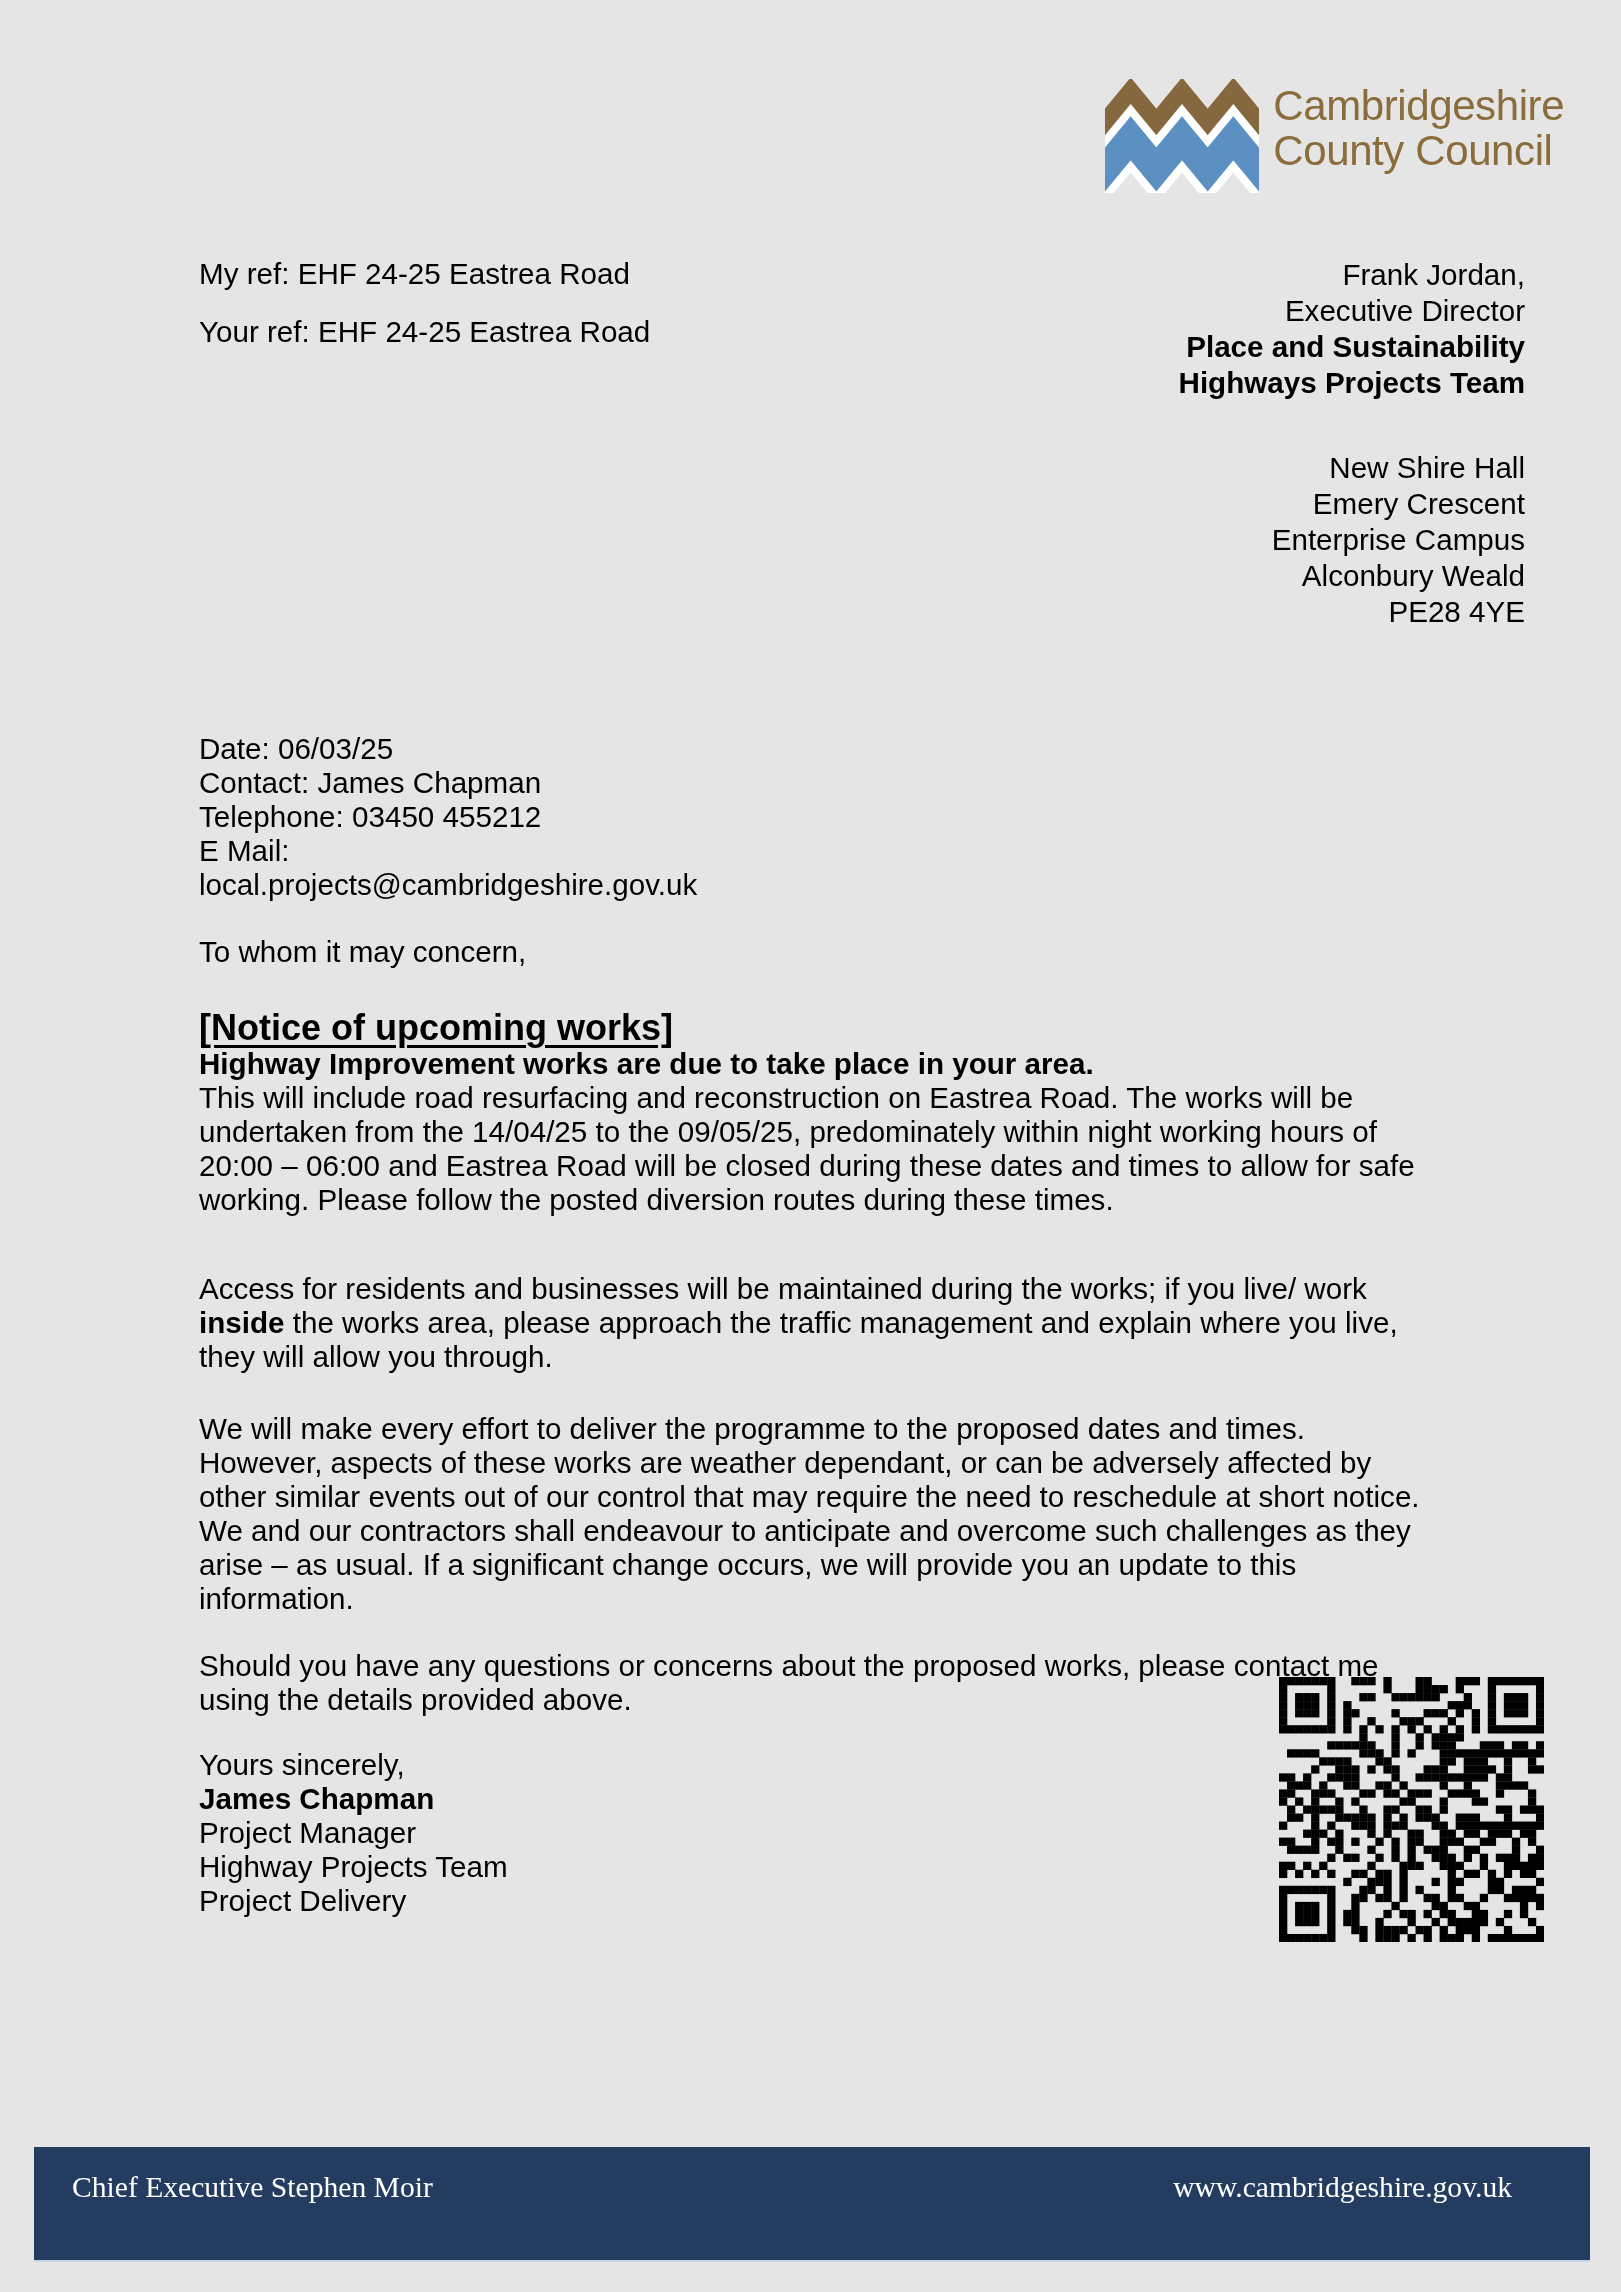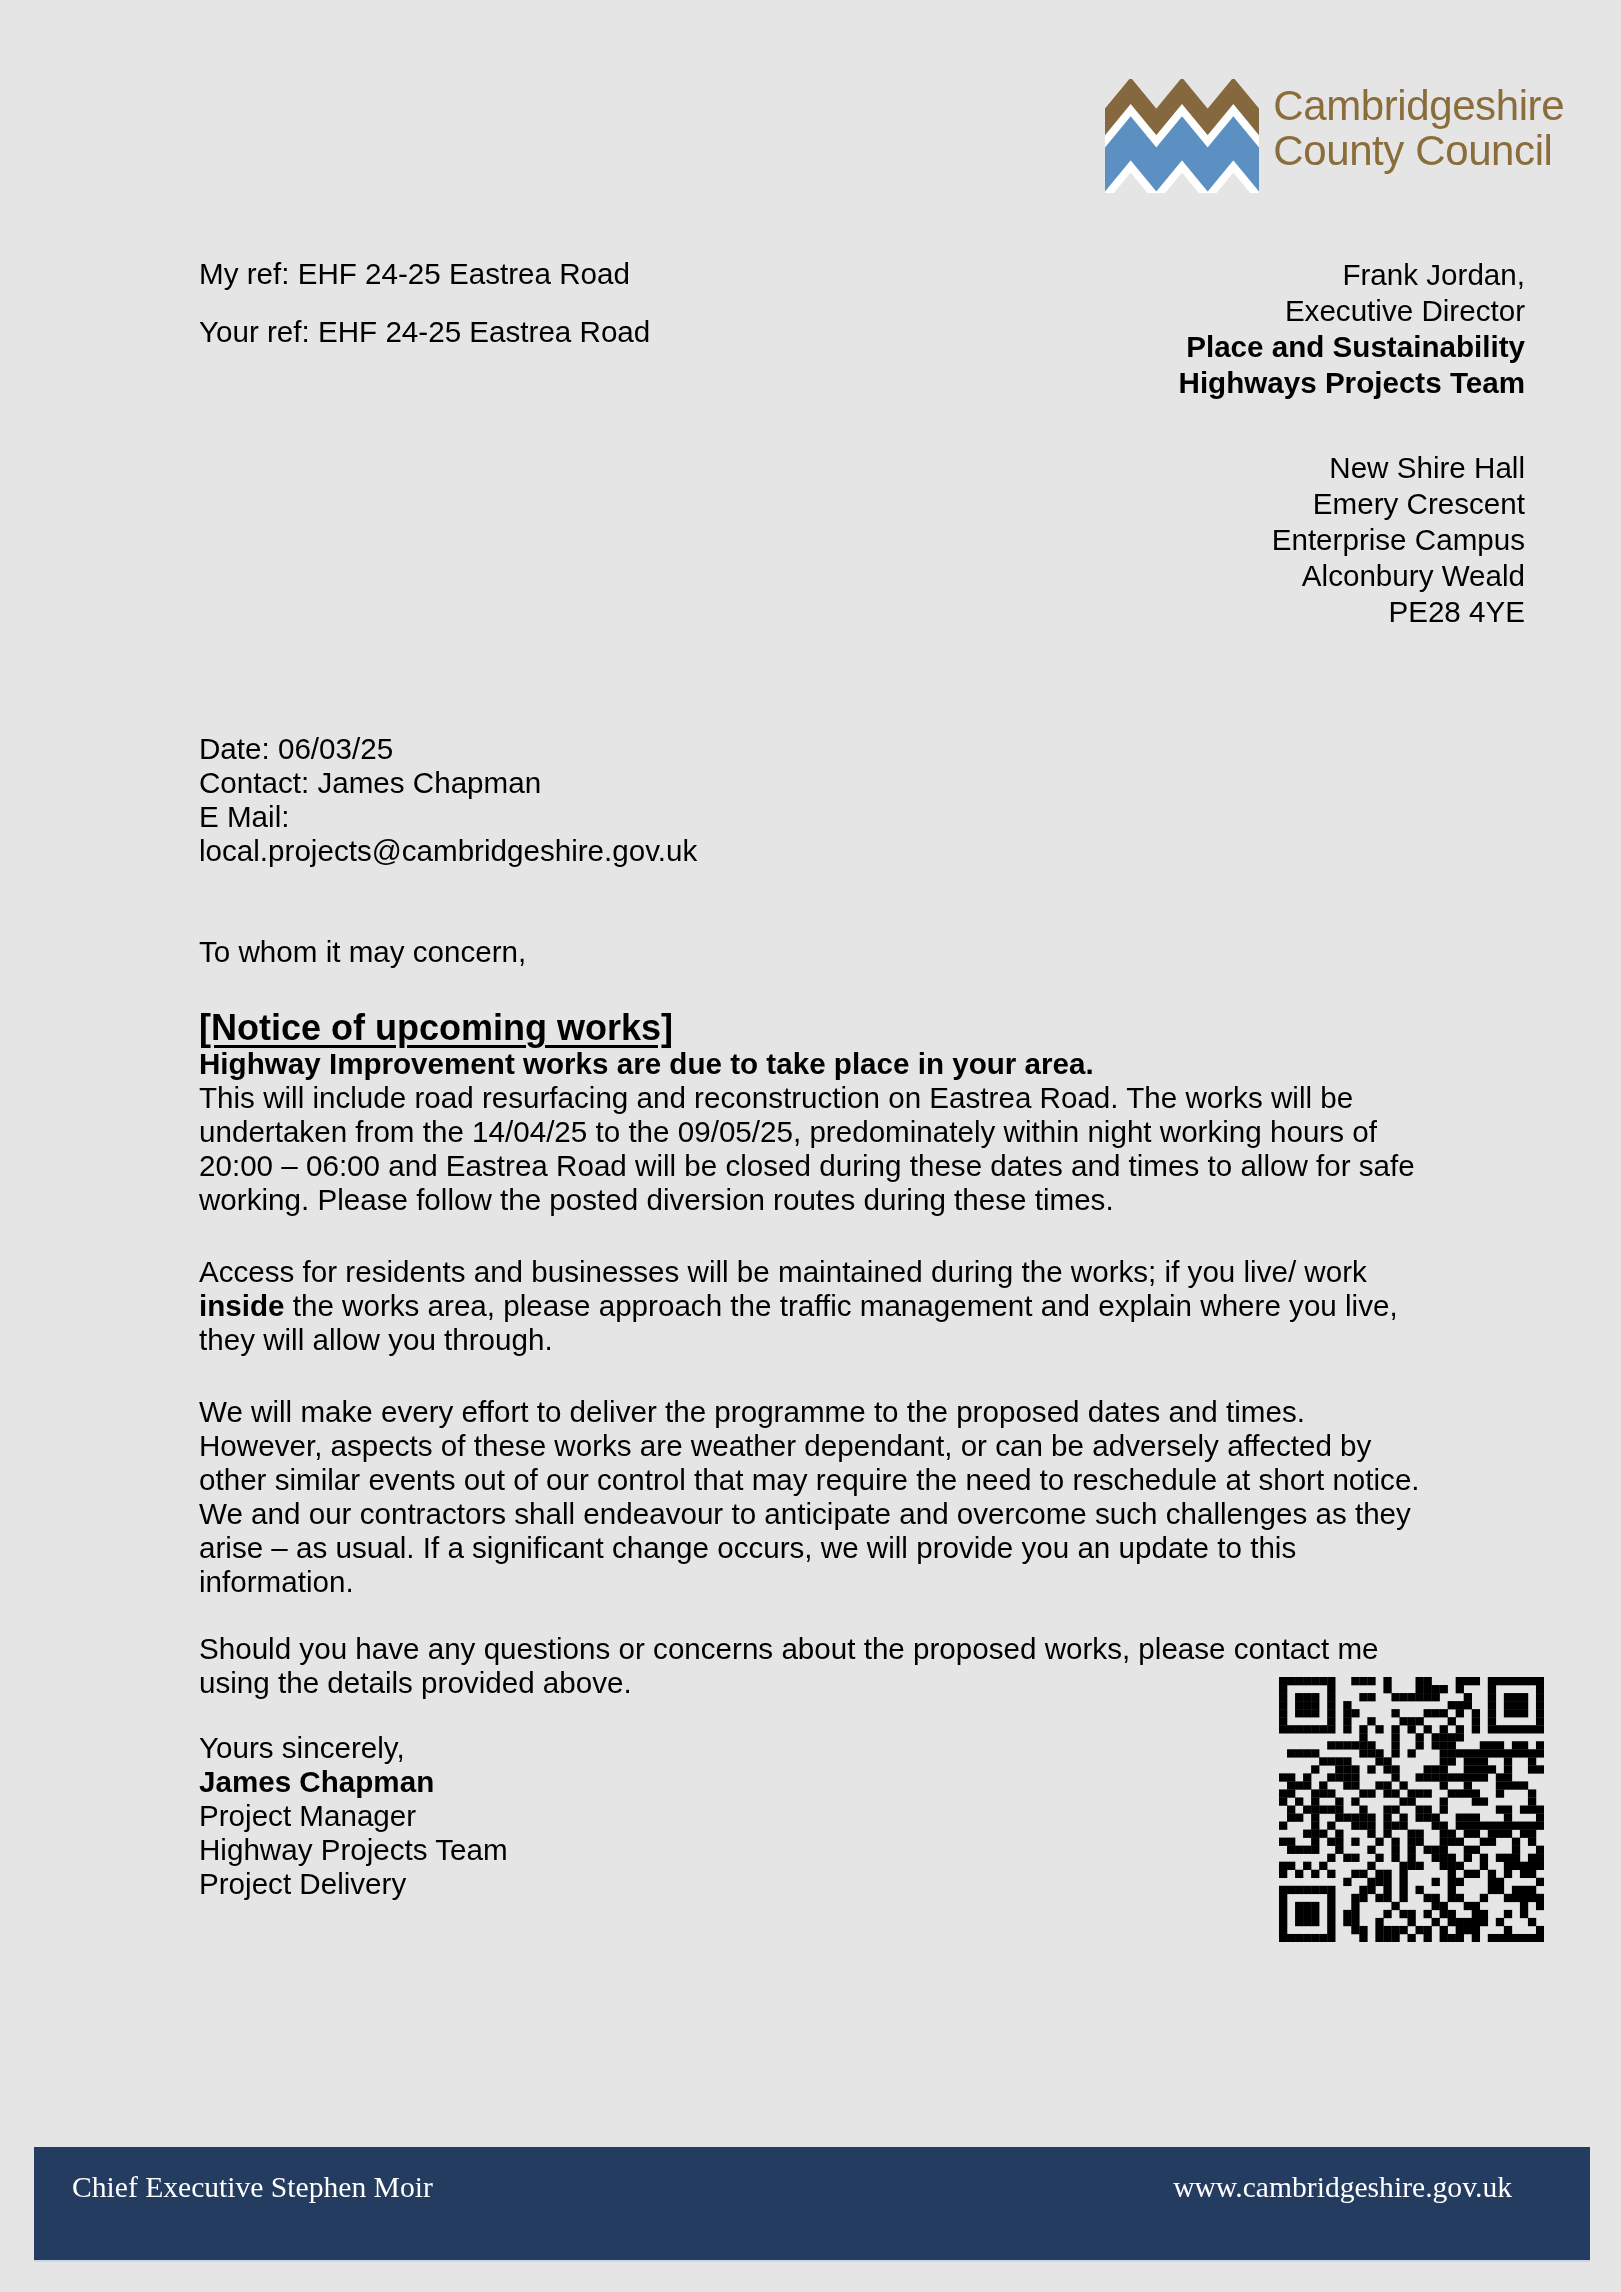--- a/index.html
+++ b/index.html
@@ -26,21 +26,21 @@
 
   
   .meta{position:absolute;left:199px;top:732px;}
 
   
   .salutation{position:absolute;left:199px;top:935px;text-align:right;}
 
   
   .main{position:absolute;left:199px;top:1008px;width:1261px;}
   .notice-title{font-size:36px;line-height:39px;font-weight:bold;text-decoration:underline;text-decoration-thickness:2.7px;text-underline-offset:4.5px;white-space:nowrap;}
-  .p2{margin-top:38px;}
+  .p2{margin-top:55px;}
   .p3{margin-top:38px;}
   .p4{margin-top:33px;}
   .sig{margin-top:31px;}
 
   
   .qr{position:absolute;left:1279px;top:1677px;width:265px;height:265px;}
 
   
   .footer{
     position:absolute;left:34px;top:2147px;width:1556px;height:115px;
@@ -83,20 +83,21 @@
     <div class="line">New Shire Hall</div>
     <div class="line">Emery Crescent</div>
     <div class="line">Enterprise Campus</div>
     <div class="line">Alconbury Weald</div>
     <div class="line">PE28 4YE</div>
   </div>
 
   <div class="meta">
     <div class="line">Date: 06/03/25</div>
     <div class="line">Contact: James Chapman</div>
+    <div class="line">Telephone: 03450 455212</div>
     <div class="line">E Mail:</div>
     <div class="line">local.projects@cambridgeshire.gov.uk</div>
   </div>
 
   <div class="salutation line">To whom it may concern,</div>
 
   <div class="main">
     <div class="notice-title">[Notice of upcoming works]</div>
     <div class="line b">Highway Improvement works are due to take place in your area.</div>
 

